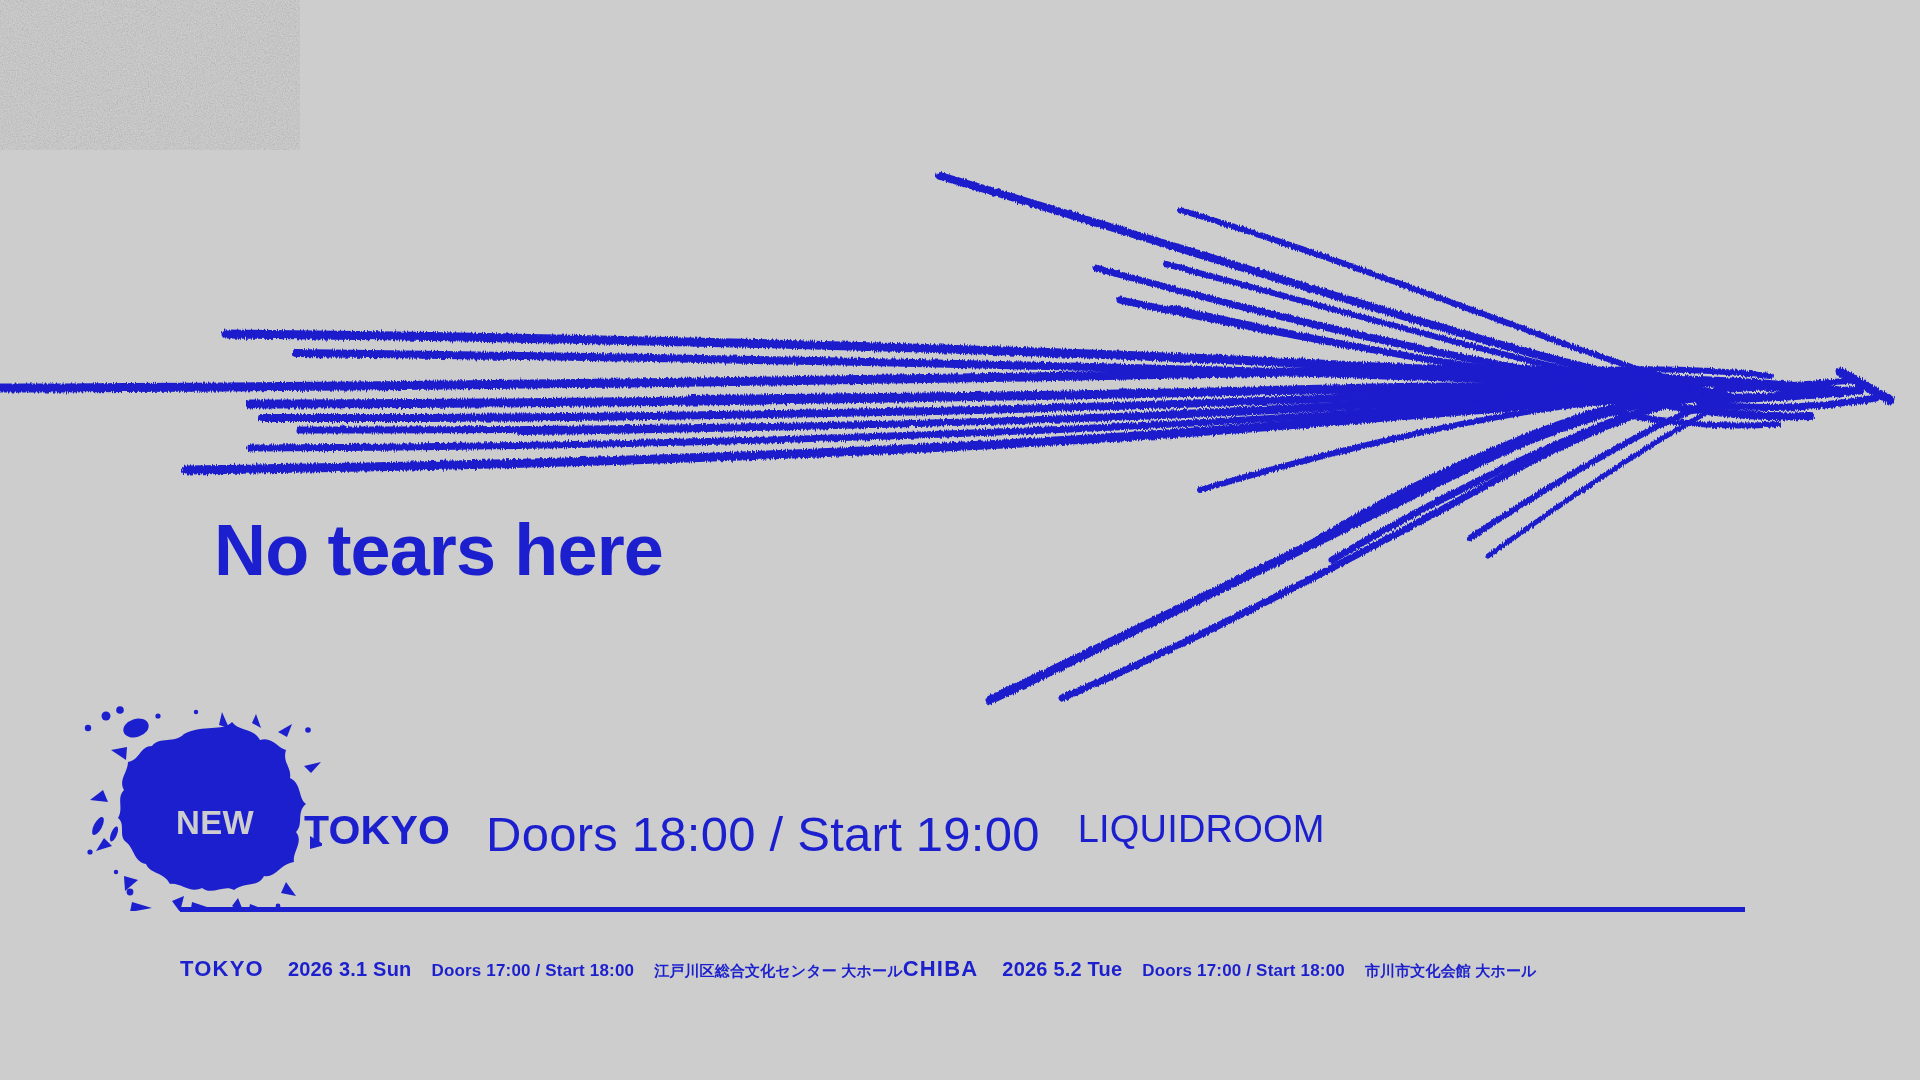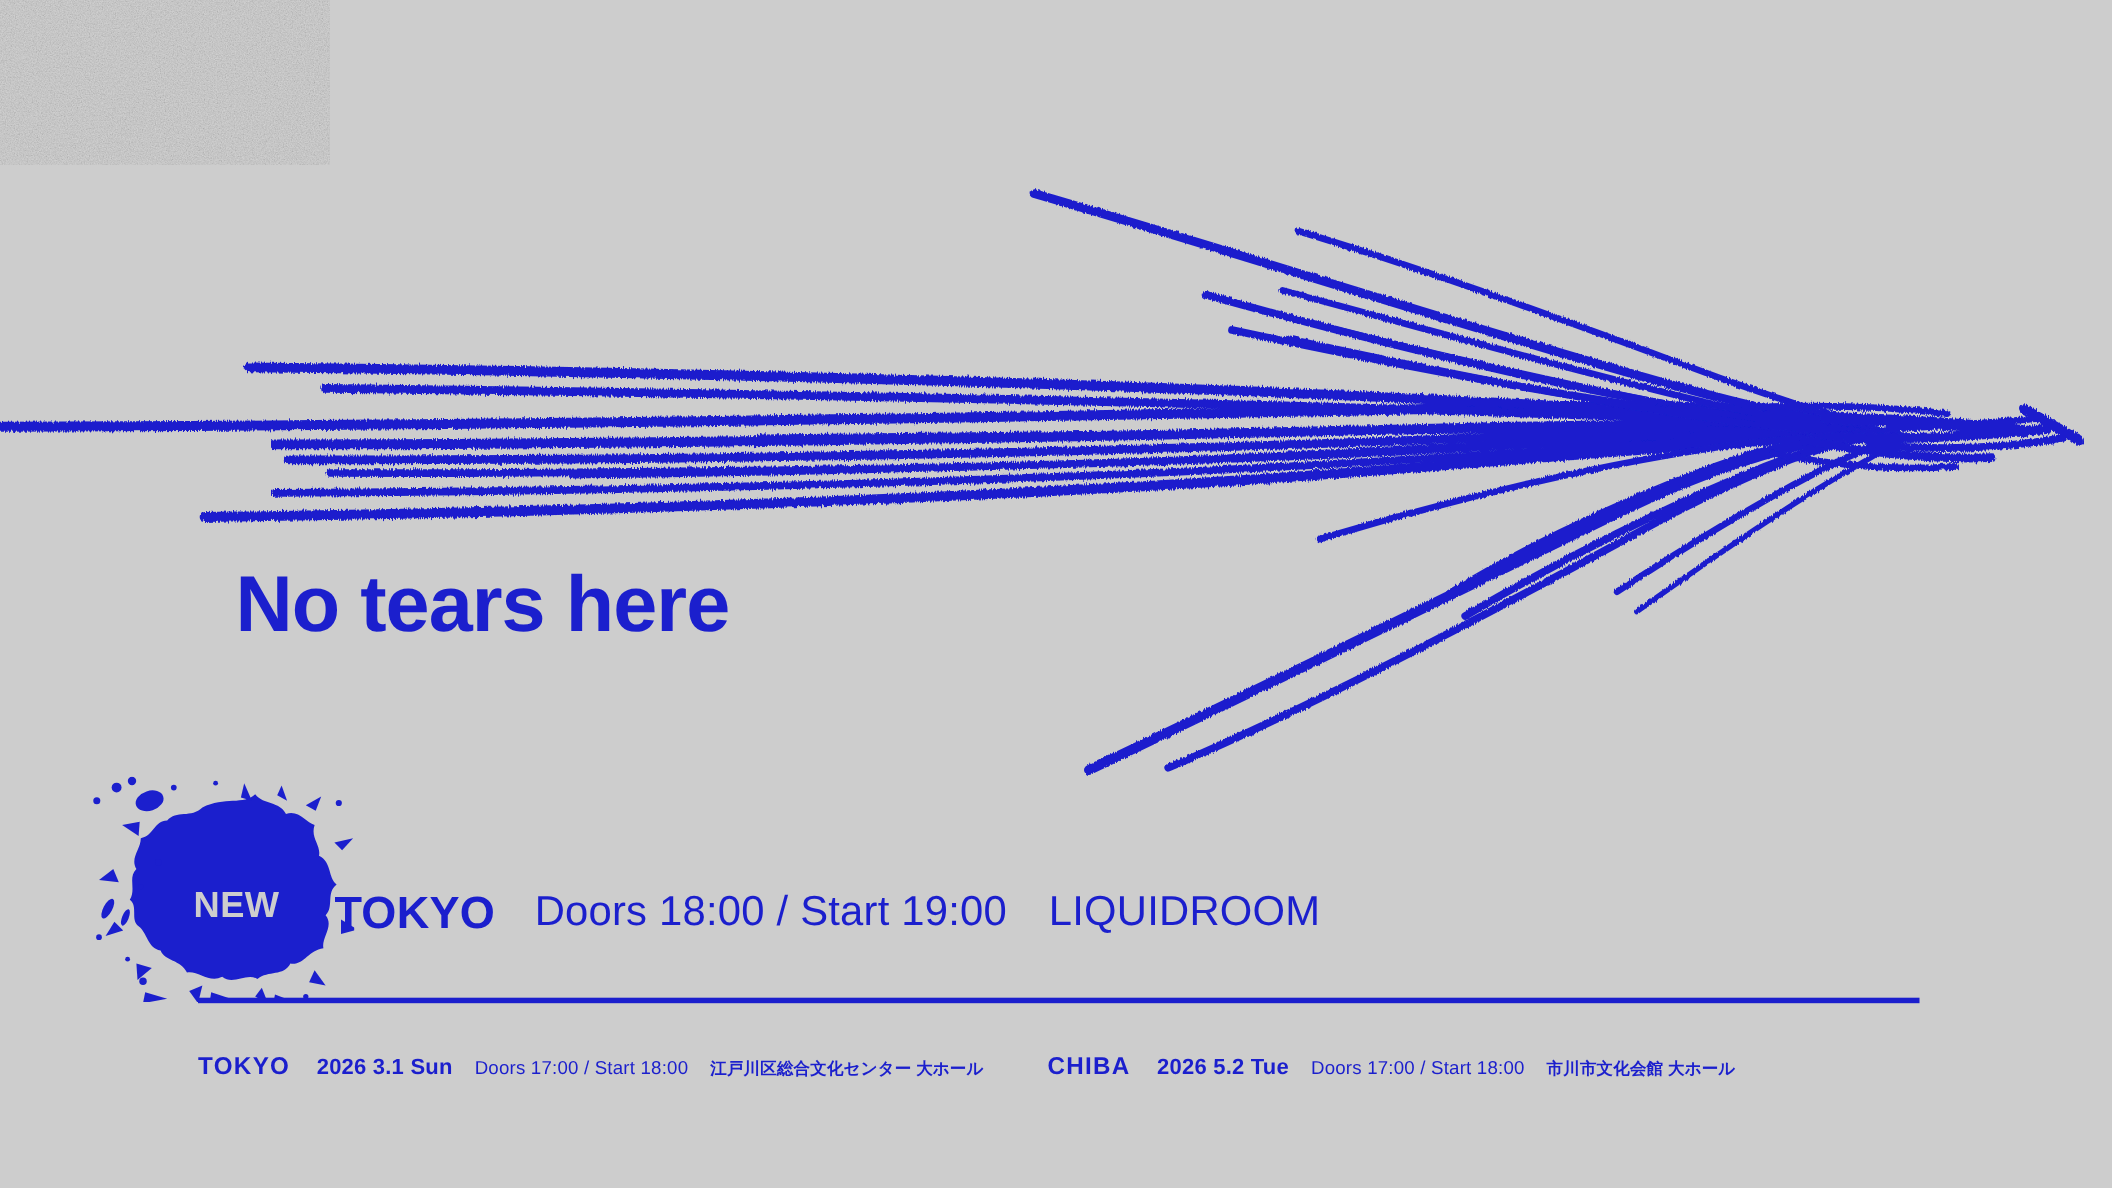--- a/index.html
+++ b/index.html
@@ -57,50 +57,50 @@
   }
   .hl-city{
     font-size:41px; font-weight:700; letter-spacing:.005em; line-height:1;
     margin-right:36px;
   }
   .hl-date{
     font-size:38px; font-weight:400; letter-spacing:.005em; line-height:1;
     margin-right:40px;
   }
   .hl-time{
-    font-size:38px; font-weight:400; letter-spacing:.005em; line-height:1;
+    font-size:49px; font-weight:400; letter-spacing:.005em; line-height:1;
     margin-right:38px;
   }
   .hl-venue{
     font-size:38px; font-weight:400; letter-spacing:.005em; line-height:1;
   }
 
   
   .rule{
     position:absolute; left:180px; top:907px; width:1565px; height:5px;
     background:#1b1fcd; z-index:6;
   }
 
   
   .sub-rows{
     position:absolute; left:180px; top:958px; z-index:6;
     display:flex; align-items:baseline; white-space:nowrap; color:#1b1fcd;
   }
   .sub-show{ display:flex; align-items:baseline; white-space:nowrap; }
-  .sub-show + .sub-show{ margin-left:58px; }
+  .sub-show + .sub-show{ }
   .sub-city{
     font-size:22px; font-weight:700; letter-spacing:.055em; line-height:1;
     margin-right:24px;
   }
   .sub-date{
     font-size:20px; font-weight:700; letter-spacing:.01em; line-height:1;
     margin-right:20px;
   }
   .sub-time{
-    font-size:17px; font-weight:400; letter-spacing:.01em; line-height:1;
+    font-size:17px; font-weight:700; letter-spacing:.01em; line-height:1;
     margin-right:20px;
     text-align:right;
   }
   .sub-venue{
     font-size:15px; font-weight:700; letter-spacing:.01em; line-height:1;
   }
 </style>
 </head>
 <body>
 

